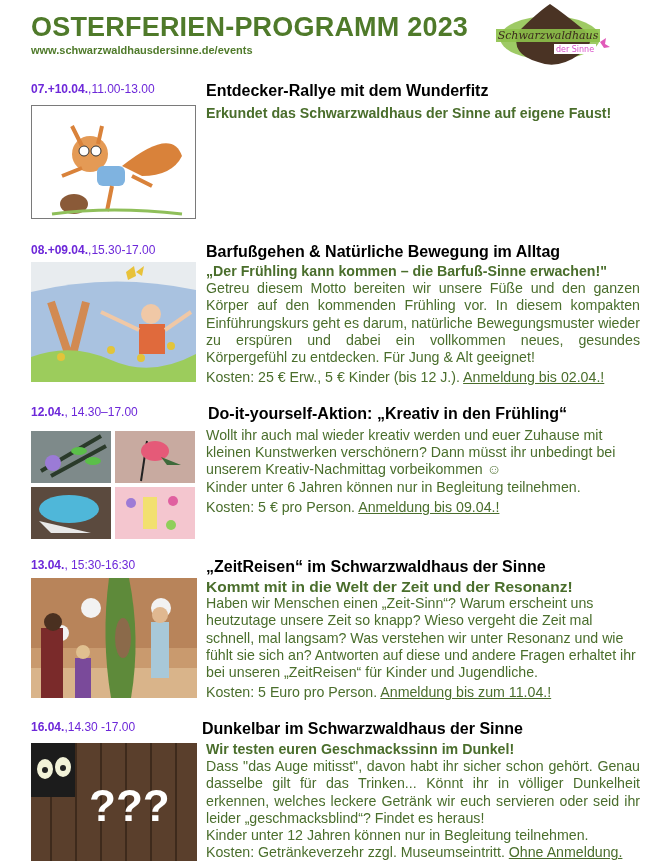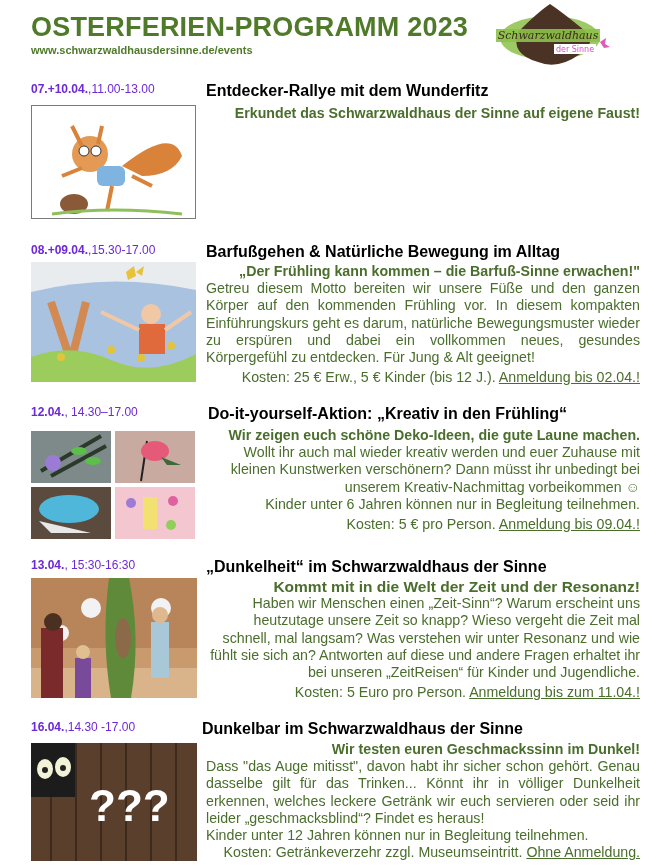--- a/index.html
+++ b/index.html
@@ -14,21 +14,21 @@
   .ev-head { position:absolute; left:31px; top:0; white-space:nowrap; font-size:12px; color:#6d28d9; }
   .ev-head .d { font-weight:bold; }
   .ev-head .t { font-weight:normal; }
   .ev-title { position:absolute; top:0; font-size:16px; font-weight:bold; color:#000000; white-space:nowrap; }
   .pic { position:absolute; left:31px; overflow:hidden; }
   .txt { position:absolute; left:206px; width:434px; font-size:14.2px; line-height:17.2px; color:#4a6e2c; }
   .txt .lead { font-weight:bold; color:#4a6e2c; }
   .txt .j { text-align:justify; }
   .txt .cost { margin-top:3px; }
   .txt u { text-decoration:underline; }
-  .txt p { margin:0;text-align:right; }
+  .txt p { margin:0; }
 </style>
 </head>
 <body>
 
 <div class="title">OSTERFERIEN-PROGRAMM 2023</div>
 <div class="url">www.schwarzwaldhausdersinne.de/events</div>
 <div class="logo">
   <svg width="130" height="70" viewBox="0 0 130 70">
     <ellipse cx="62" cy="36" rx="50" ry="22" fill="#8dc14a" opacity="0.85"></ellipse>
     <path d="M30 30 Q50 10 62 2 Q74 10 96 28 Q110 40 92 52 Q70 68 50 60 Q22 52 30 30Z" fill="#4a3324"></path>
@@ -114,31 +114,30 @@
     <ellipse cx="38" cy="78" rx="30" ry="14" fill="#4fb7d9"></ellipse>
       <path d="M8 90 L60 102 L20 102Z" fill="#e8e8e8"></path>
     <rect x="84" y="56" width="80" height="52" fill="#f4c6cf"></rect>
     <rect x="112" y="66" width="14" height="32" fill="#f2e070"></rect>
       <circle cx="100" cy="72" r="5" fill="#9d7bd6"></circle>
       <circle cx="142" cy="70" r="5" fill="#e060a0"></circle>
       <circle cx="140" cy="94" r="5" fill="#8fcf5a"></circle>
   </svg>
 </div>
 <div class="txt" style="top:427px;">
-  <p class="lead">Wir zeigen euch schöne Deko-Ideen, die gute Laune machen.</p>
   <p>Wollt ihr auch mal wieder kreativ werden und euer Zuhause mit kleinen Kunstwerken verschönern? Dann müsst ihr unbedingt bei unserem Kreativ-Nachmittag vorbeikommen ☺</p>
   <p>Kinder unter 6 Jahren können nur in Begleitung teilnehmen.</p>
   <p class="cost"><span>Kosten: 5 € pro Person. </span><u>Anmeldung bis 09.04.!</u></p>
 </div>
 
 <div class="ev" style="top:558px;">
   <div class="ev-head">
     <span class="d">13.04.</span><span class="t">, 15:30-16:30</span>
   </div>
-  <div class="ev-title" style="left:206px;">„Dunkelheit“ im Schwarzwaldhaus der Sinne</div>
+  <div class="ev-title" style="left:206px;">„ZeitReisen“ im Schwarzwaldhaus der Sinne</div>
 </div>
 <div class="pic" style="top:578px; width:166px; height:120px;">
   <svg width="166" height="120" viewBox="0 0 166 120">
     <rect width="166" height="120" fill="#c99a6e"></rect>
     <rect x="0" y="0" width="166" height="70" fill="#b8845a"></rect>
     <rect x="0" y="90" width="166" height="30" fill="#d9b48a"></rect>
     <circle cx="60" cy="30" r="10" fill="#f2f2f2"></circle>
       <circle cx="130" cy="30" r="10" fill="#f2f2f2"></circle>
       <circle cx="30" cy="55" r="8" fill="#f2f2f2"></circle>
     <path d="M78 0 Q70 60 80 120 L100 120 Q110 60 98 0Z" fill="#5e8a3a"></path>

